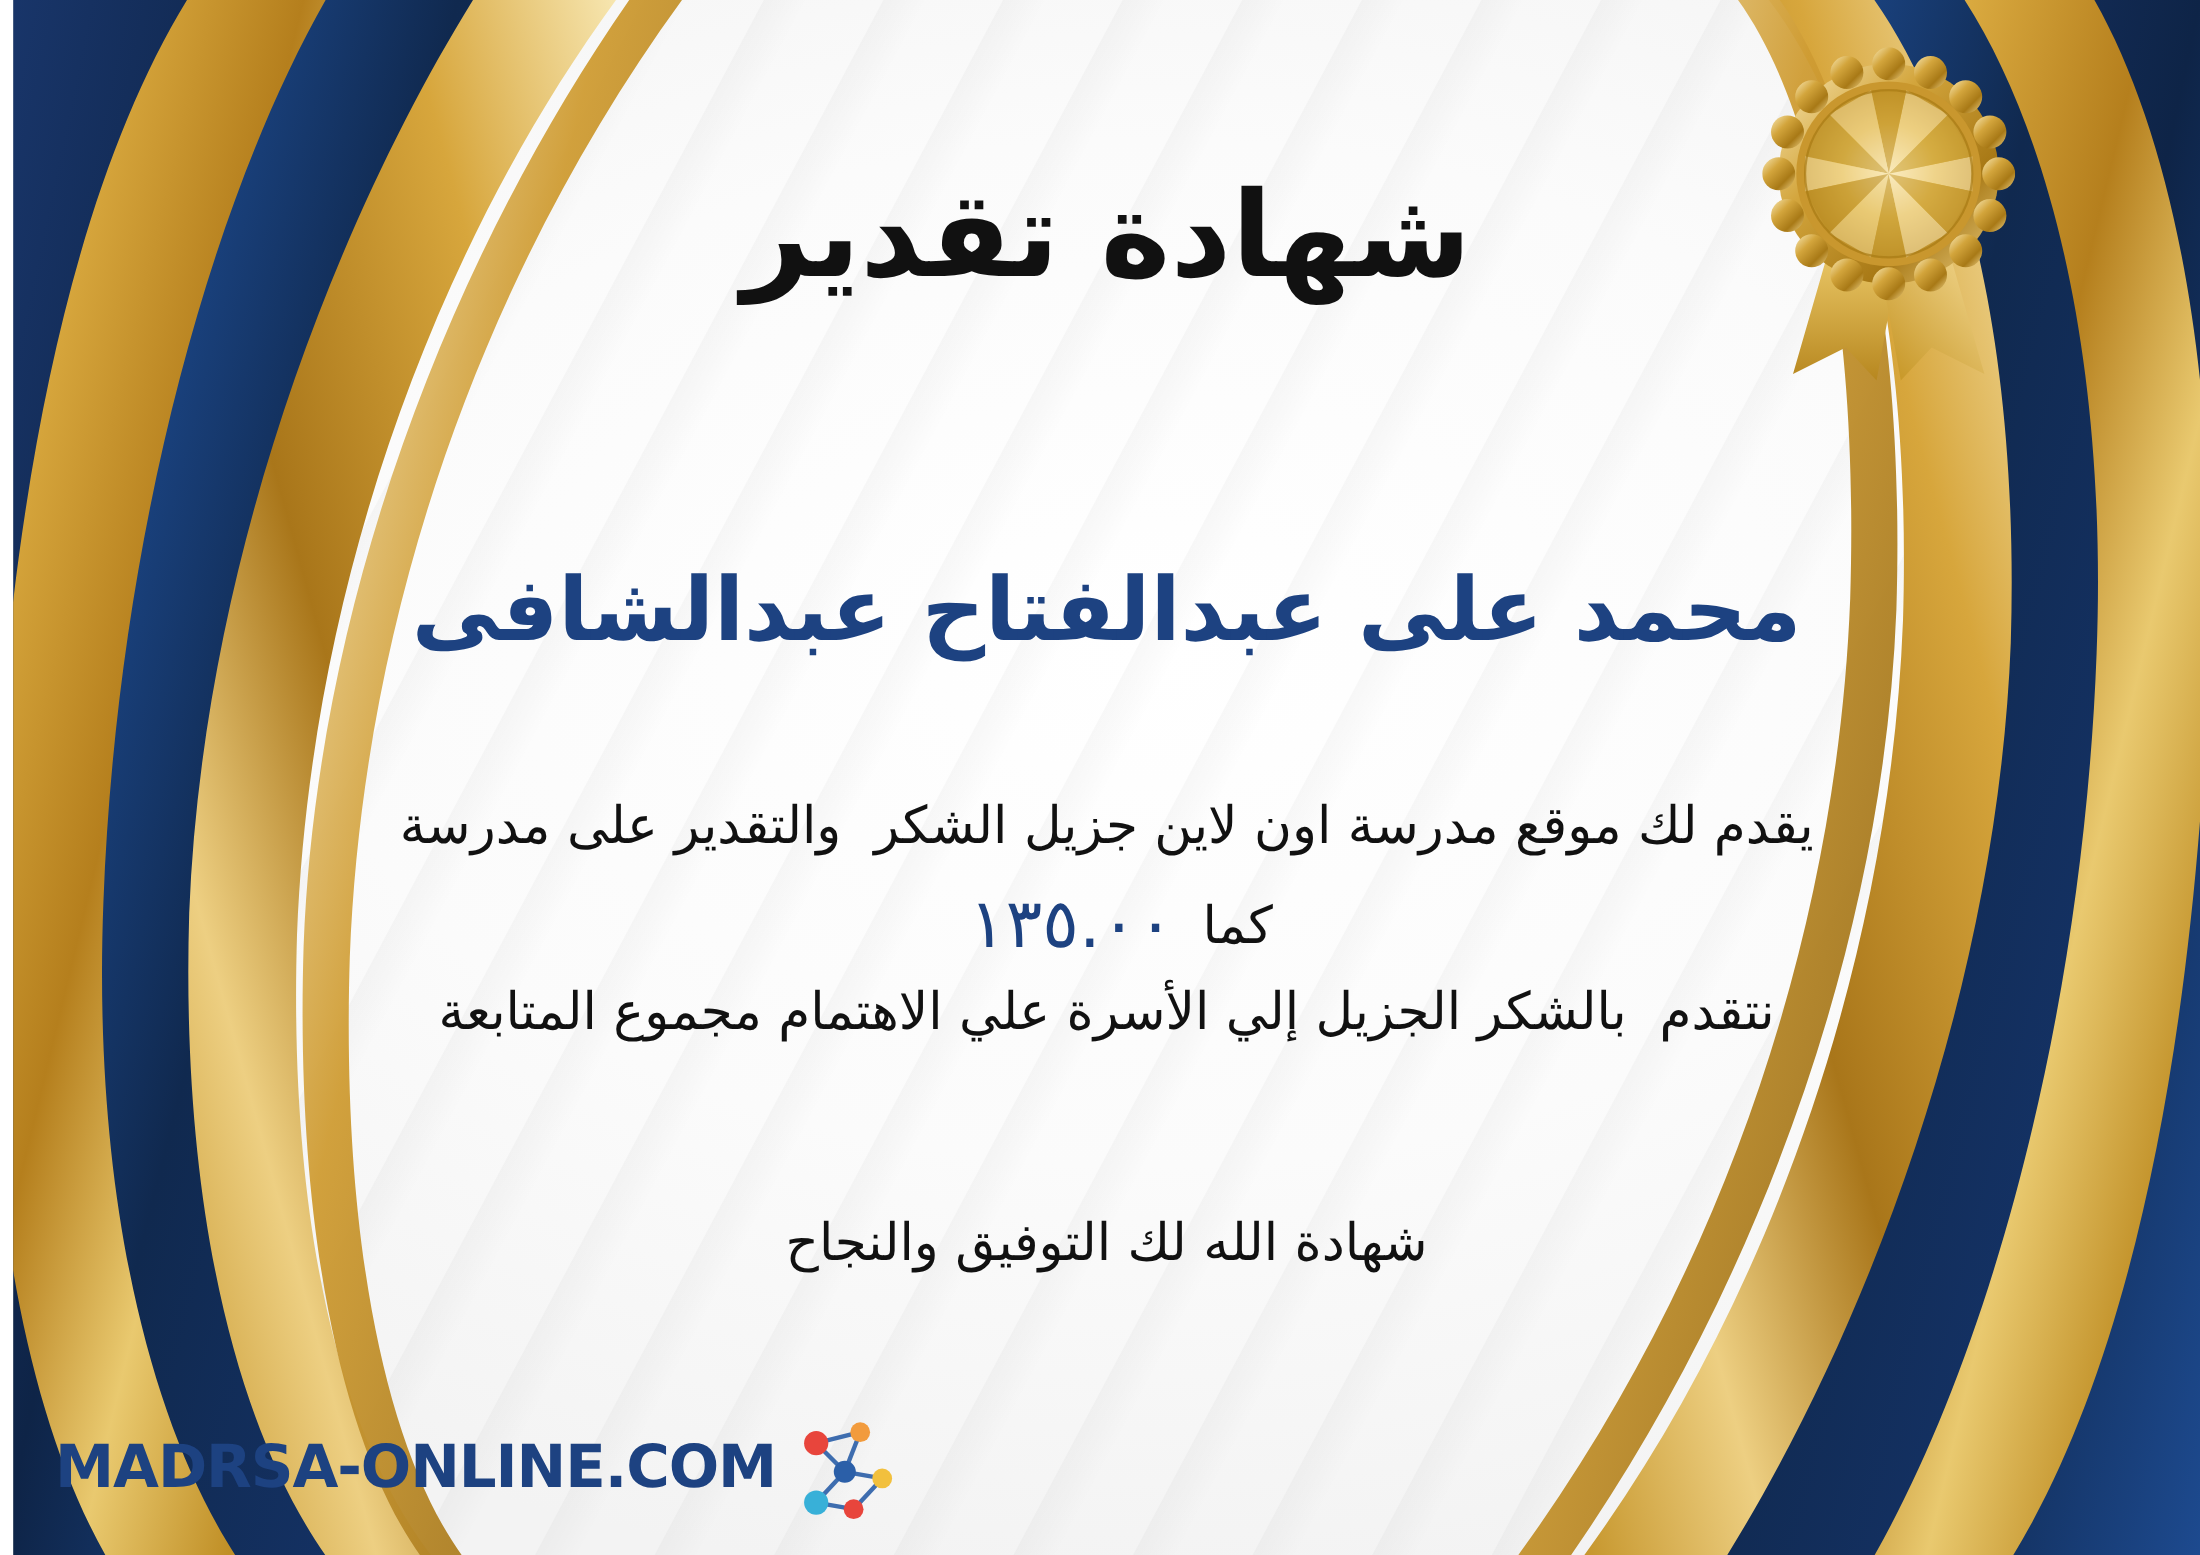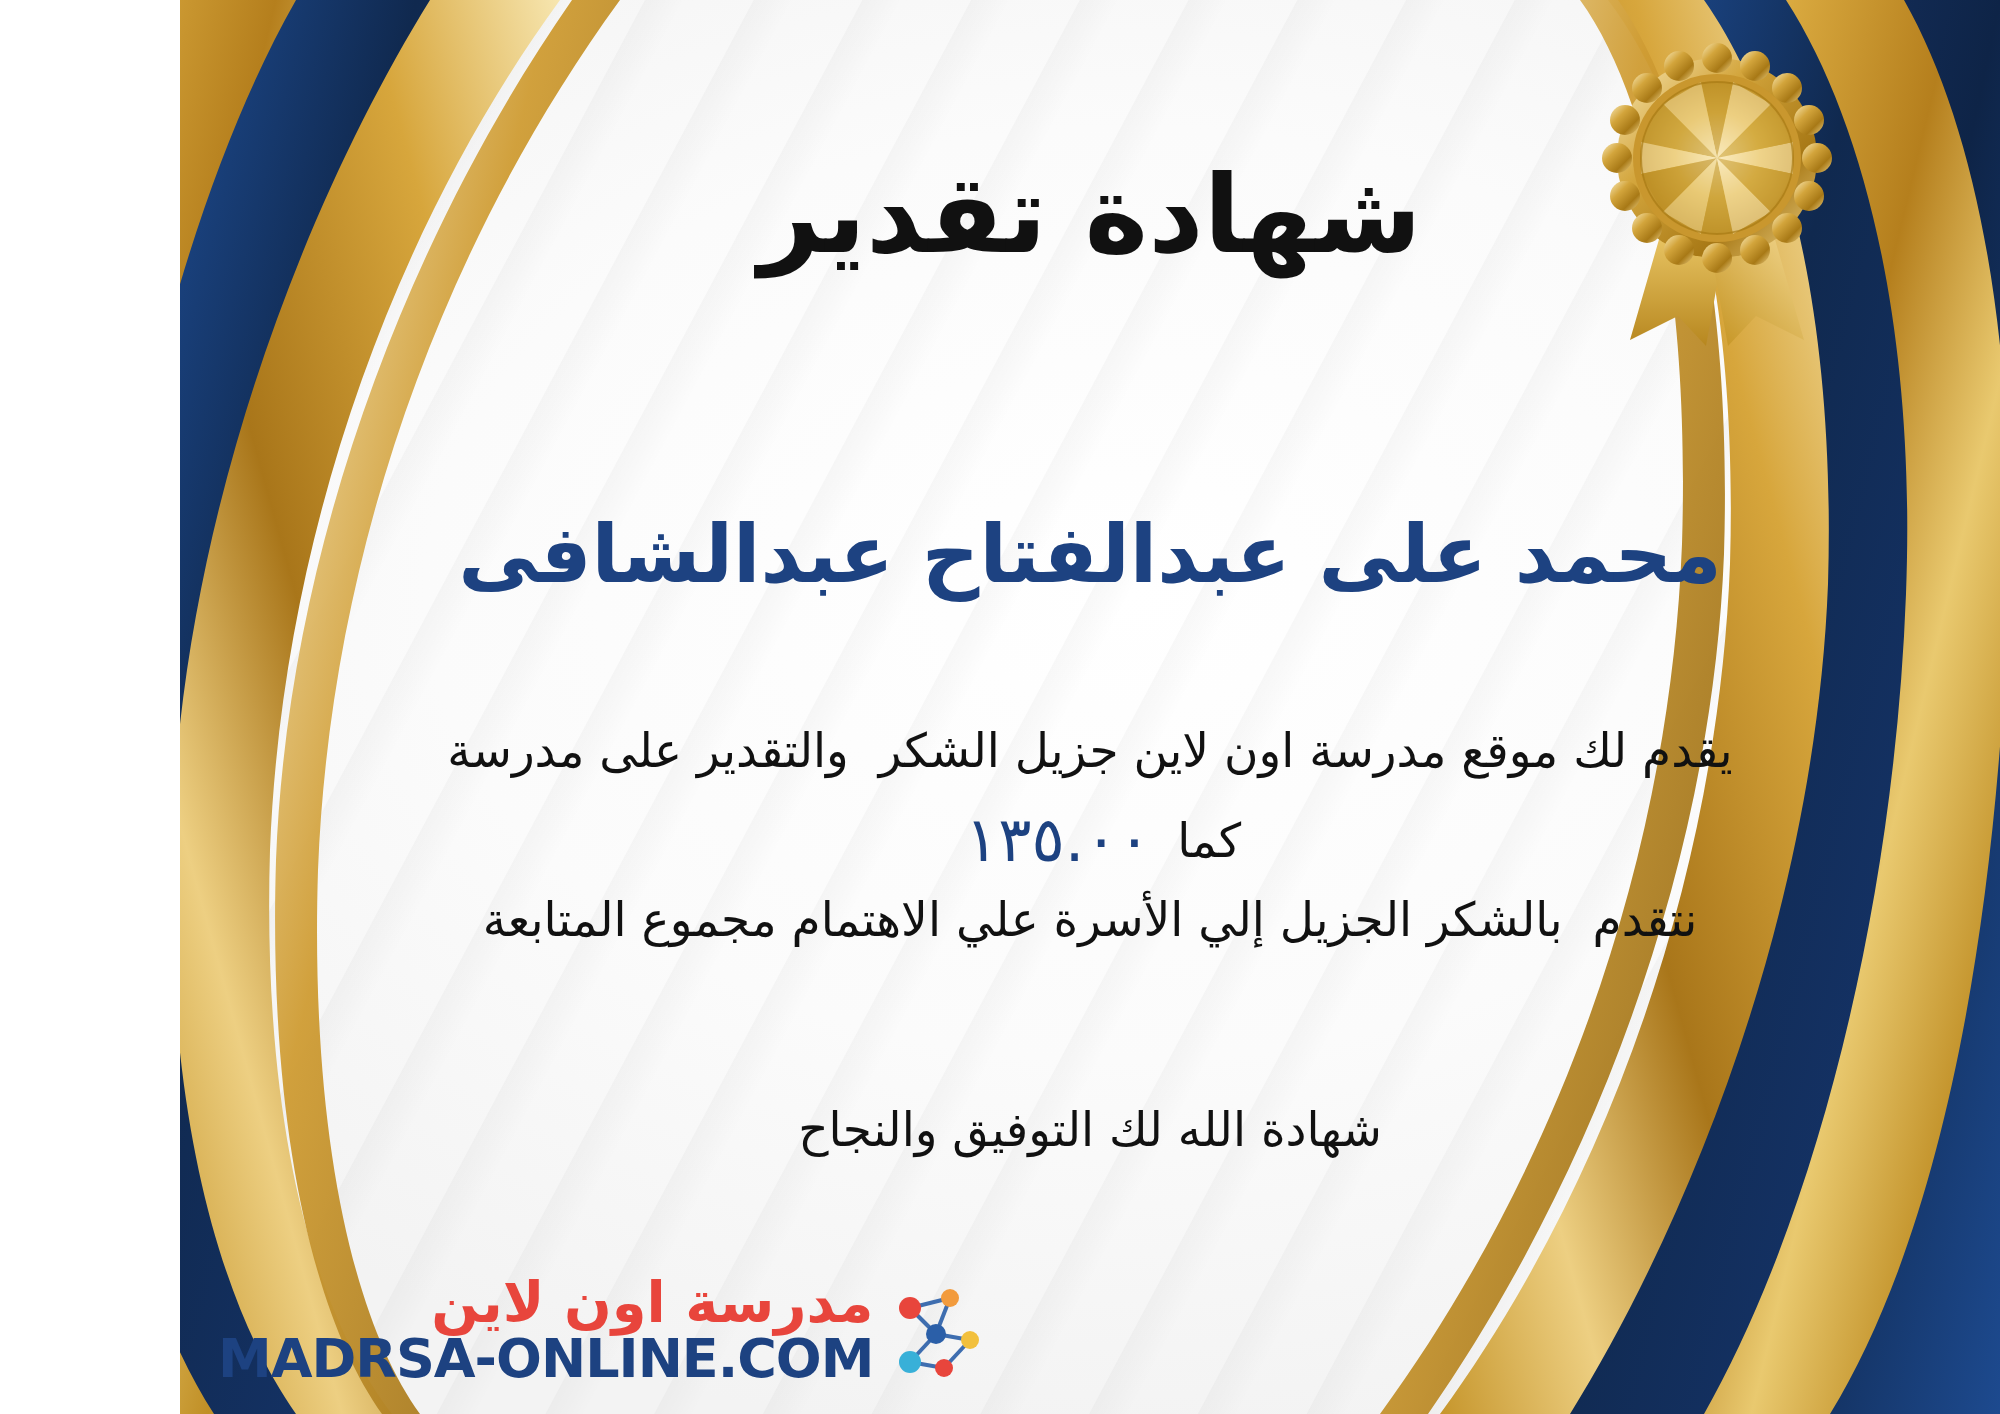--- a/index.html
+++ b/index.html
@@ -3,21 +3,21 @@
 <meta charset="utf-8">
 <title>Certificate</title>
 <style>
   html, body {
     margin: 0;
     padding: 0;
     background: #ffffff;
   }
   #certificate {
     position: relative;
-    width: 1820px;
+    width: 1988px;
     height: 1414px;
     overflow: hidden;
     background: #fef9c3;
     font-family: "DejaVu Sans", "Liberation Sans", sans-serif;
   }
 
   
   .paper-texture {
     position: absolute;
     inset: 0;
@@ -325,21 +325,20 @@
         <span class="grade-value">١٣٥.٠٠</span>
       </span>
       <span class="body-line l3">نتقدم  بالشكر الجزيل إلي الأسرة علي الاهتمام مجموع المتابعة</span>
     </div>
 
     <div class="closing-line">شهادة الله لك التوفيق  والنجاح</div>
   </div>
 
   <div class="brand">
     <div class="brand-text">
-      <span class="brand-ar">مدرسة اون لاين</span>
       <span class="brand-en">MADRSA-ONLINE.COM</span>
     </div>
     <svg class="brand-mark" viewBox="0 0 104 104" xmlns="http://www.w3.org/2000/svg">
       <g stroke="#2b5fa8" stroke-width="4" fill="none" opacity="0.9">
         <line x1="26" y1="30" x2="66" y2="20"></line>
         <line x1="26" y1="30" x2="52" y2="56"></line>
         <line x1="66" y1="20" x2="52" y2="56"></line>
         <line x1="52" y1="56" x2="26" y2="84"></line>
         <line x1="52" y1="56" x2="86" y2="62"></line>
         <line x1="86" y1="62" x2="60" y2="90"></line>

